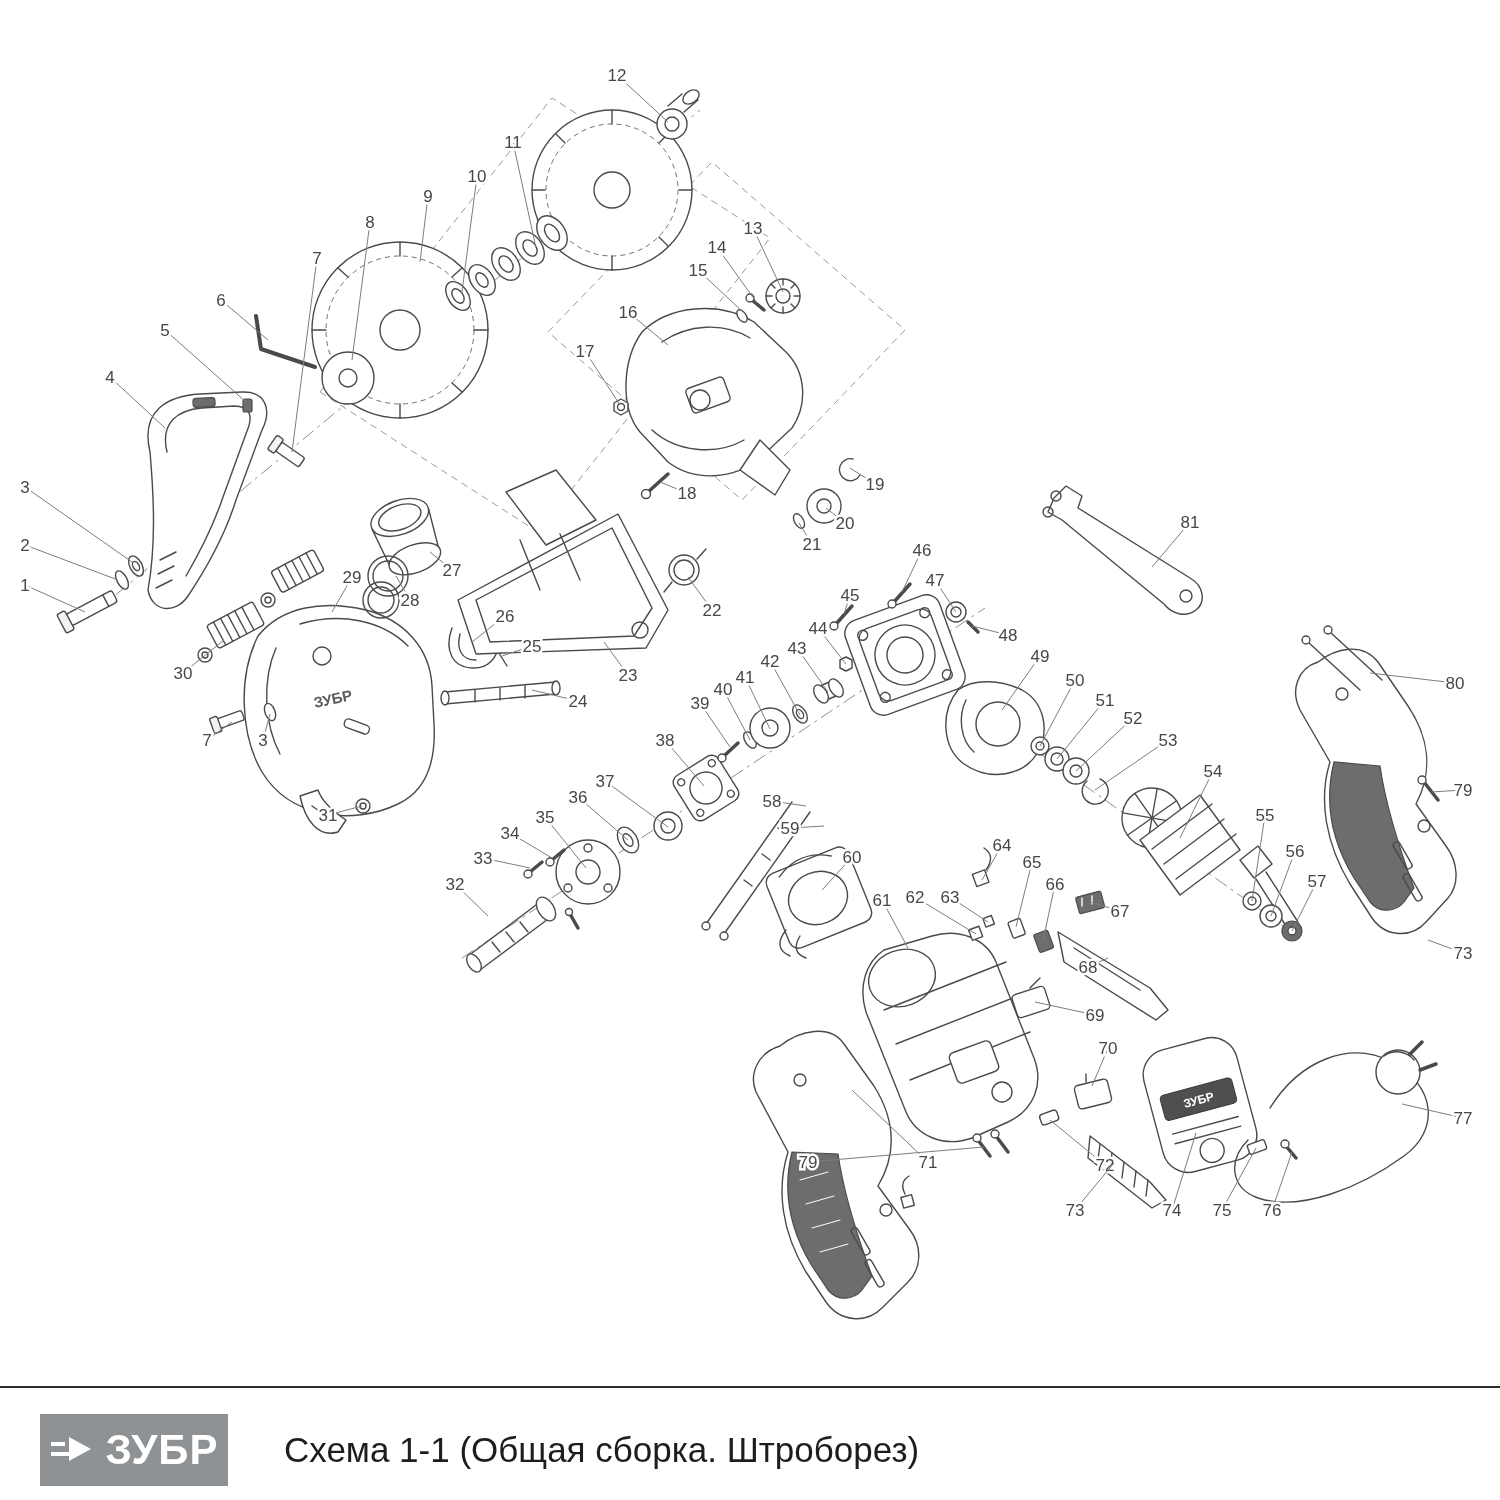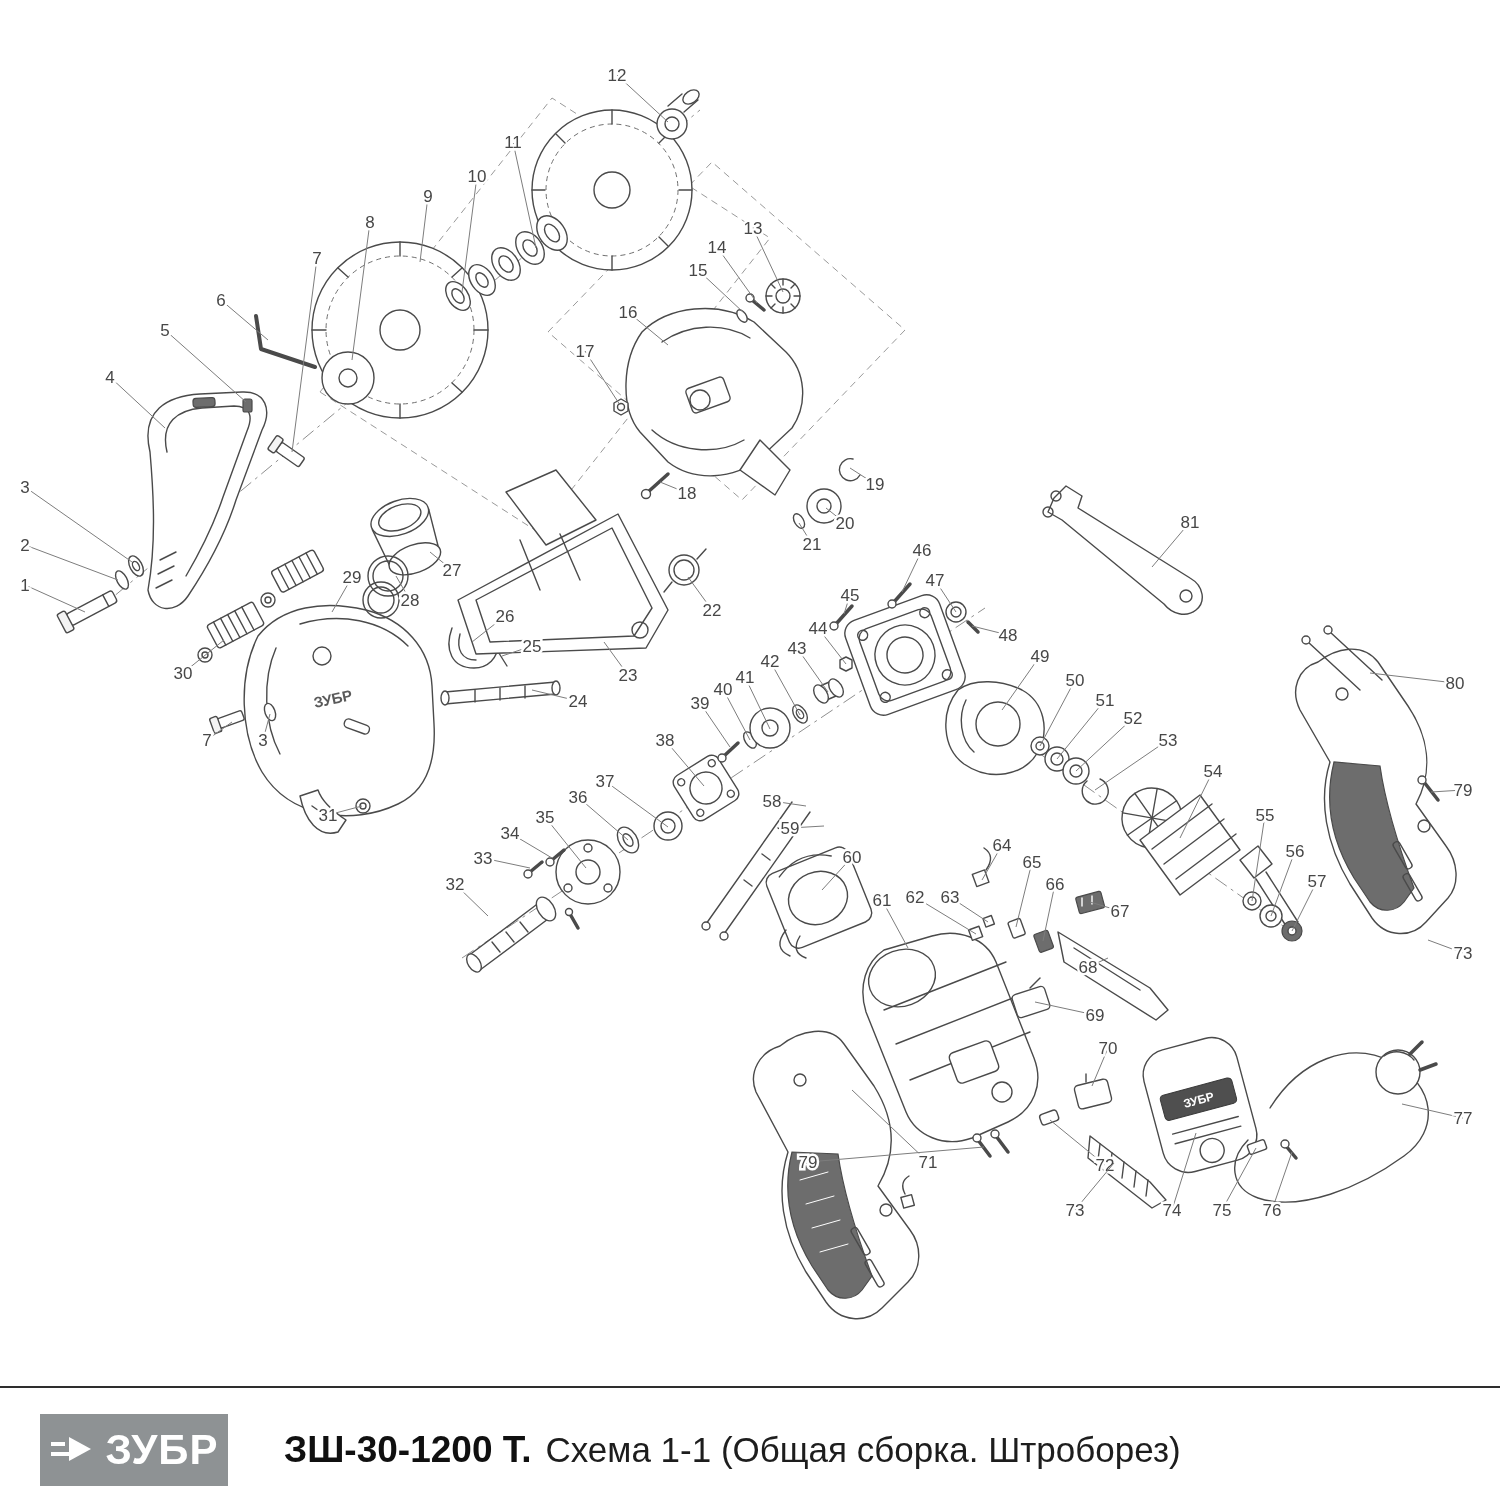--- a/index.html
+++ b/index.html
@@ -699,18 +699,17 @@
 <div class="footer">
   <div class="logo">
     <svg width="44" height="34" viewBox="0 0 44 34">
       <line x1="2" y1="11" x2="16" y2="11" stroke="#ffffff" stroke-width="4"></line>
       <line x1="2" y1="21" x2="20" y2="21" stroke="#ffffff" stroke-width="4"></line>
       <polygon points="20,4 42,16 20,28" fill="#ffffff"></polygon>
     </svg>
     <span class="logo-text">ЗУБР</span>
   </div>
   <div class="titleline">
-    <span class="title-model">ЗШ-30-1200 Т.</span>
     <span class="title-scheme">Схема 1-1 (Общая сборка. Штроборез)</span>
   </div>
 </div>
 
 </div>
 
 </body></html>

